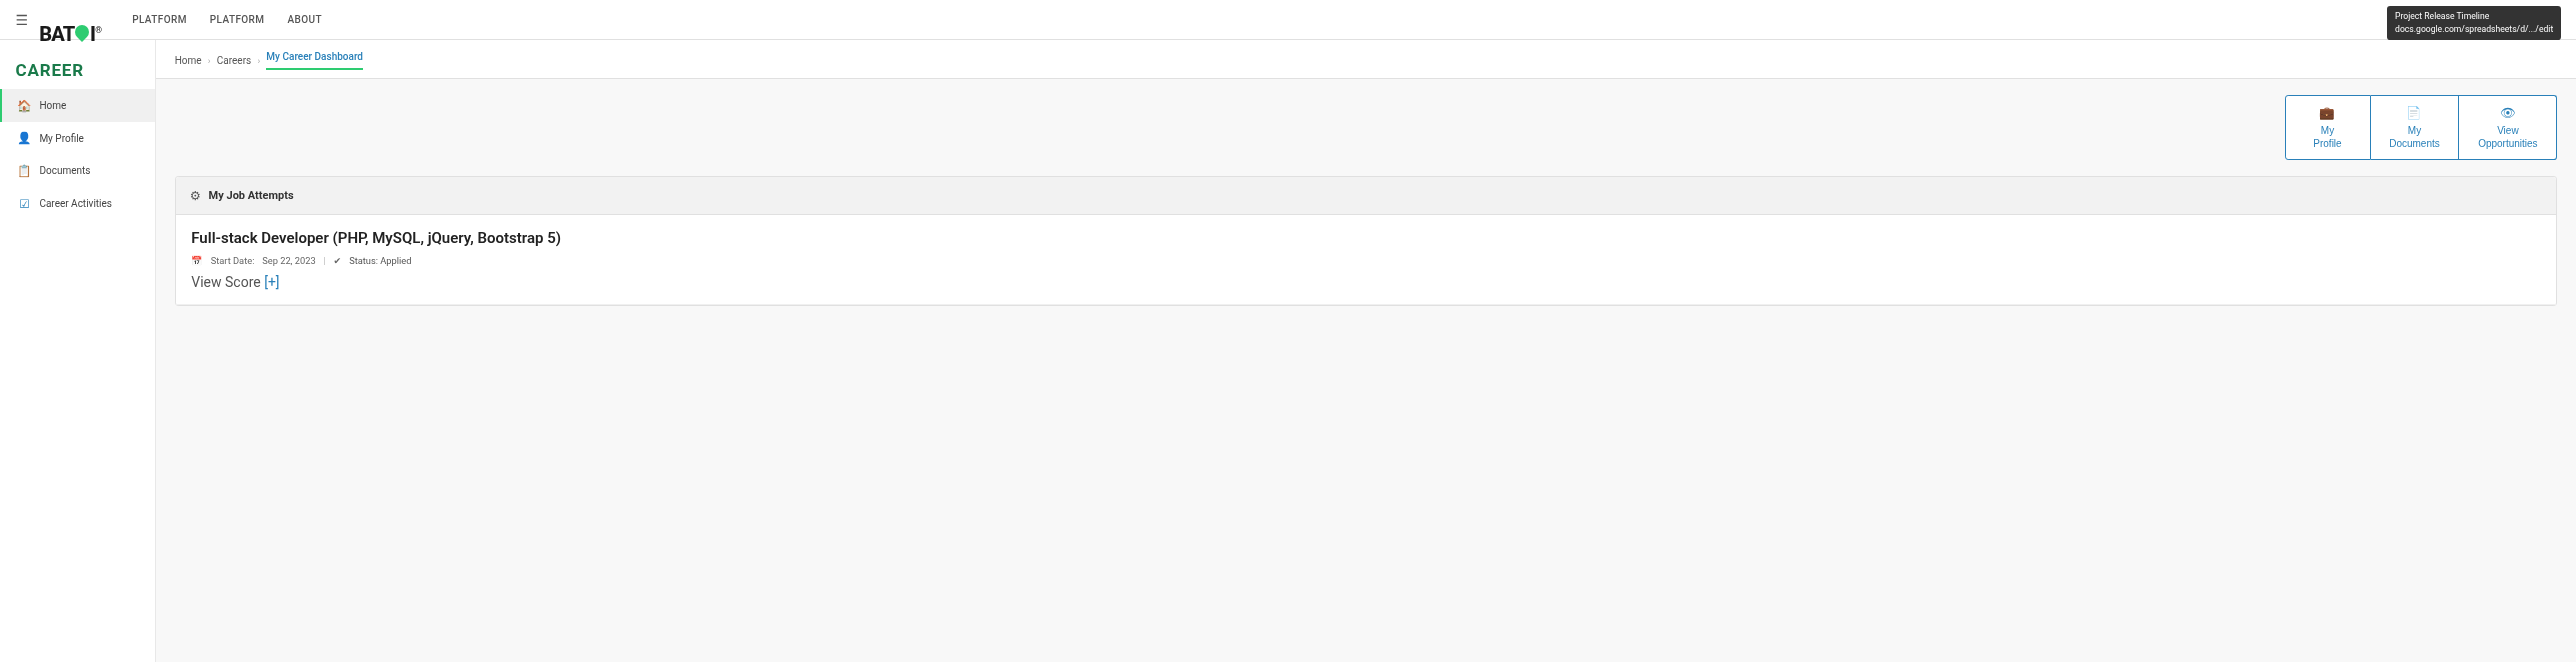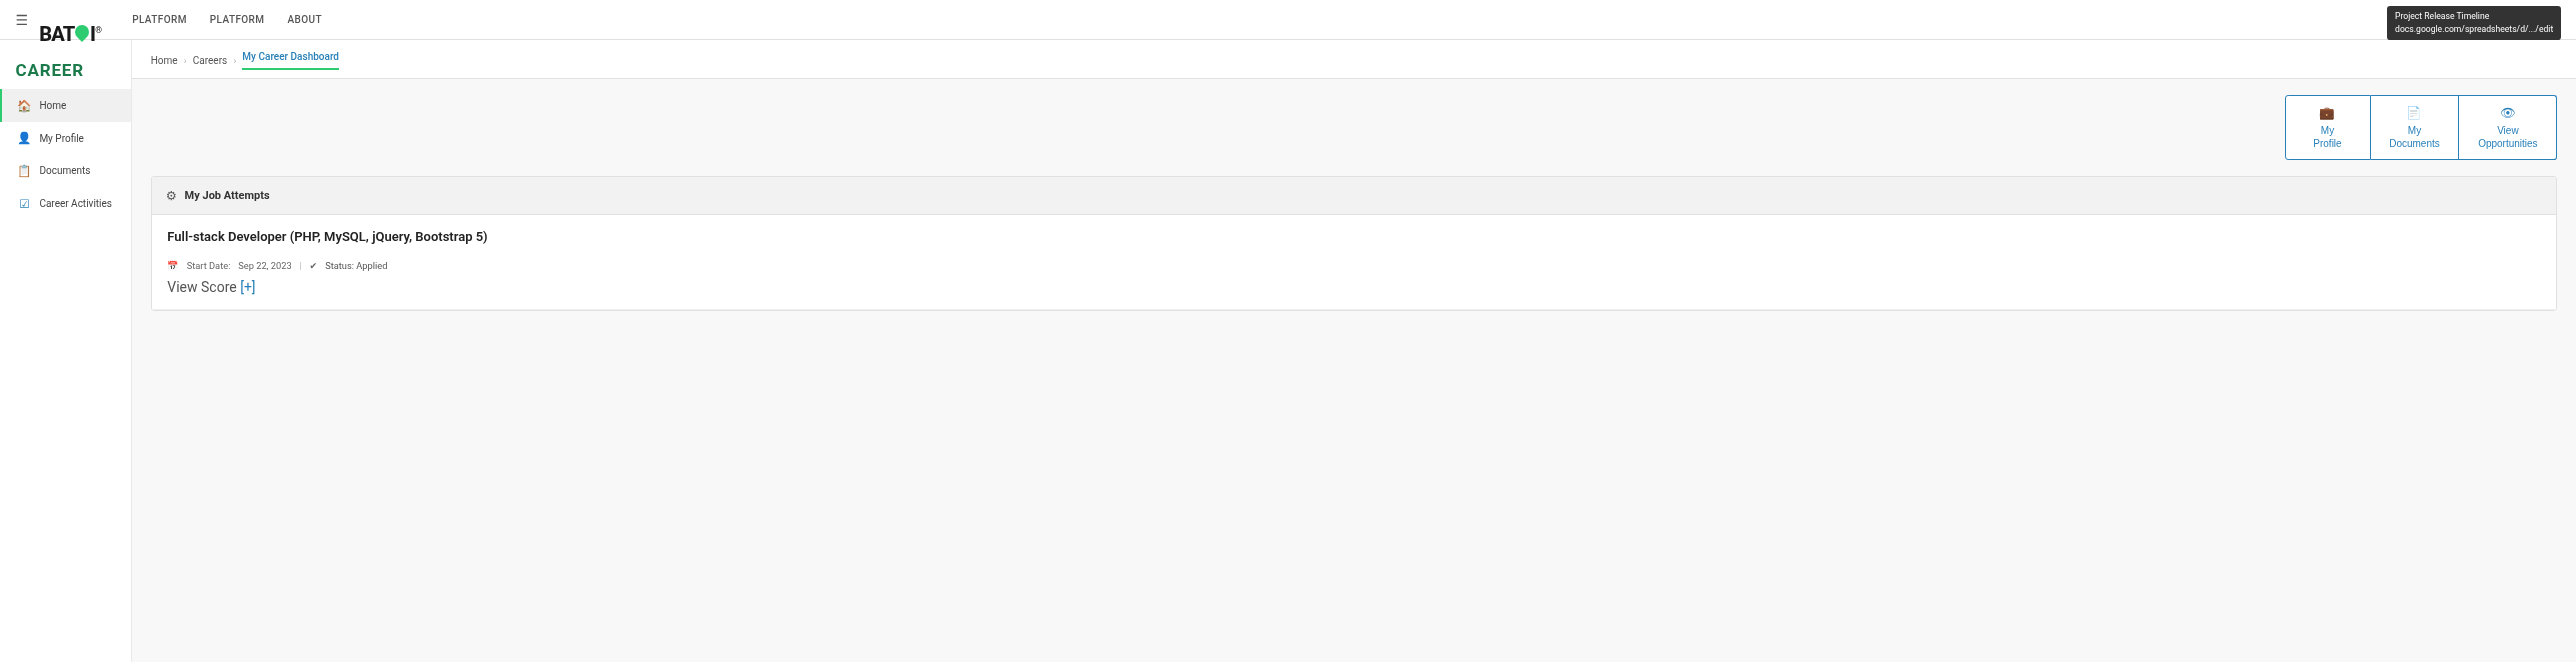--- a/index.html
+++ b/index.html
@@ -69,21 +69,21 @@
     }
 
     
     .layout {
       display: flex;
       min-height: calc(100vh - 40px);
     }
 
     
     .sidebar {
-      width: 132px;
+      width: 156px;
       background: #fff;
       border-right: 0.8px solid #e8e8e8;
       flex-shrink: 0;
       padding-top: 7.8px;
     }
     .sidebar-header {
       padding: 12.4px 15.6px 9.3px;
       font-size: 17px;
       font-weight: 700;
       color: #1a7a4a;
@@ -194,24 +194,24 @@
       color: #333;
     }
     .section-icon { font-size: 12.4px; color: #555; }
 
     
     .job-card {
       padding: 14px 15.6px;
       border-bottom: 0.8px solid #f0f0f0;
     }
     .job-title {
-      font-size: 13px;
+      font-size: 15px;
       font-weight: 600;
       color: #222;
-      margin-bottom: 16px;
+      margin-bottom: 8px;
     }
     .job-meta {
       display: flex;
       align-items: center;
       gap: 7.8px;
       font-size: 9.3px;
       color: #666;
       margin-bottom: 7.8px;
     }
     .job-meta-icon { font-size: 9.3px; }

